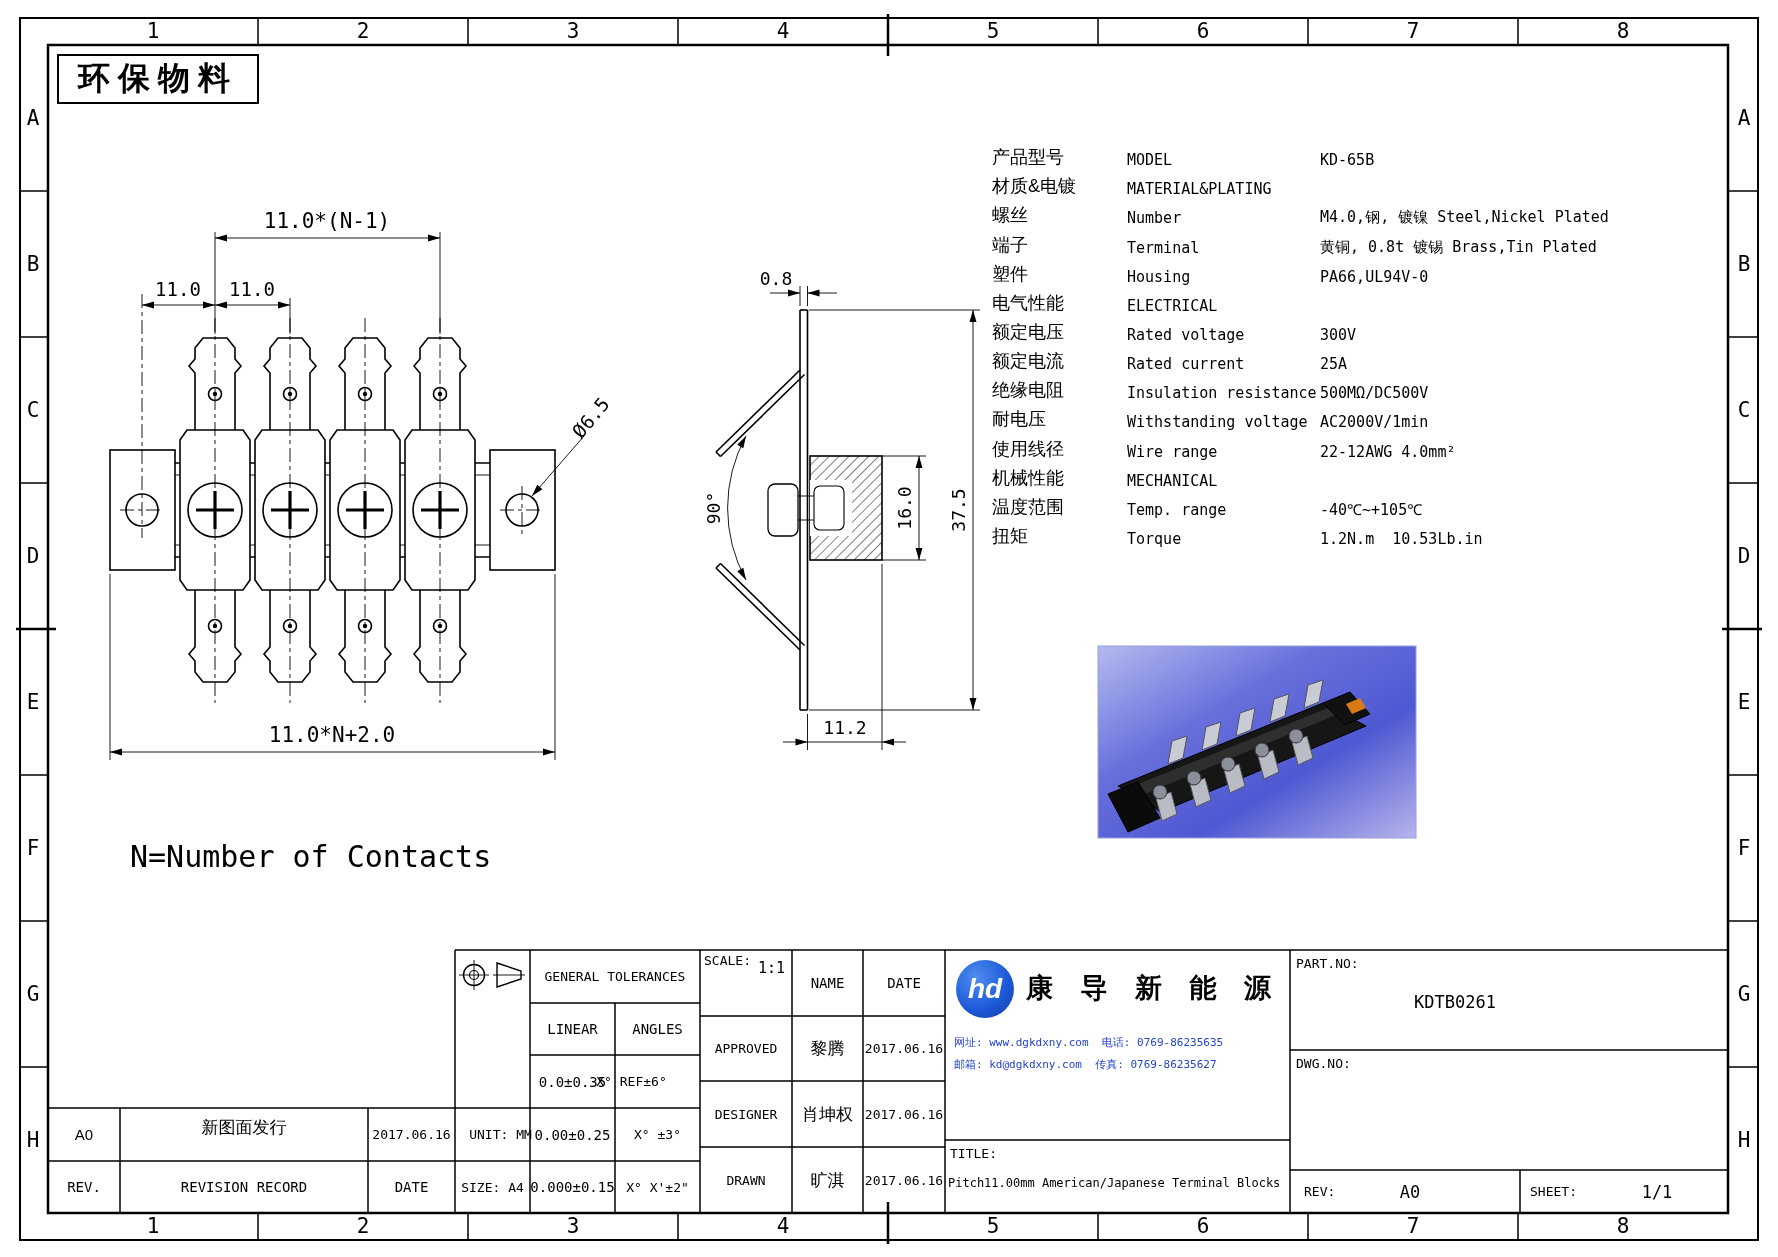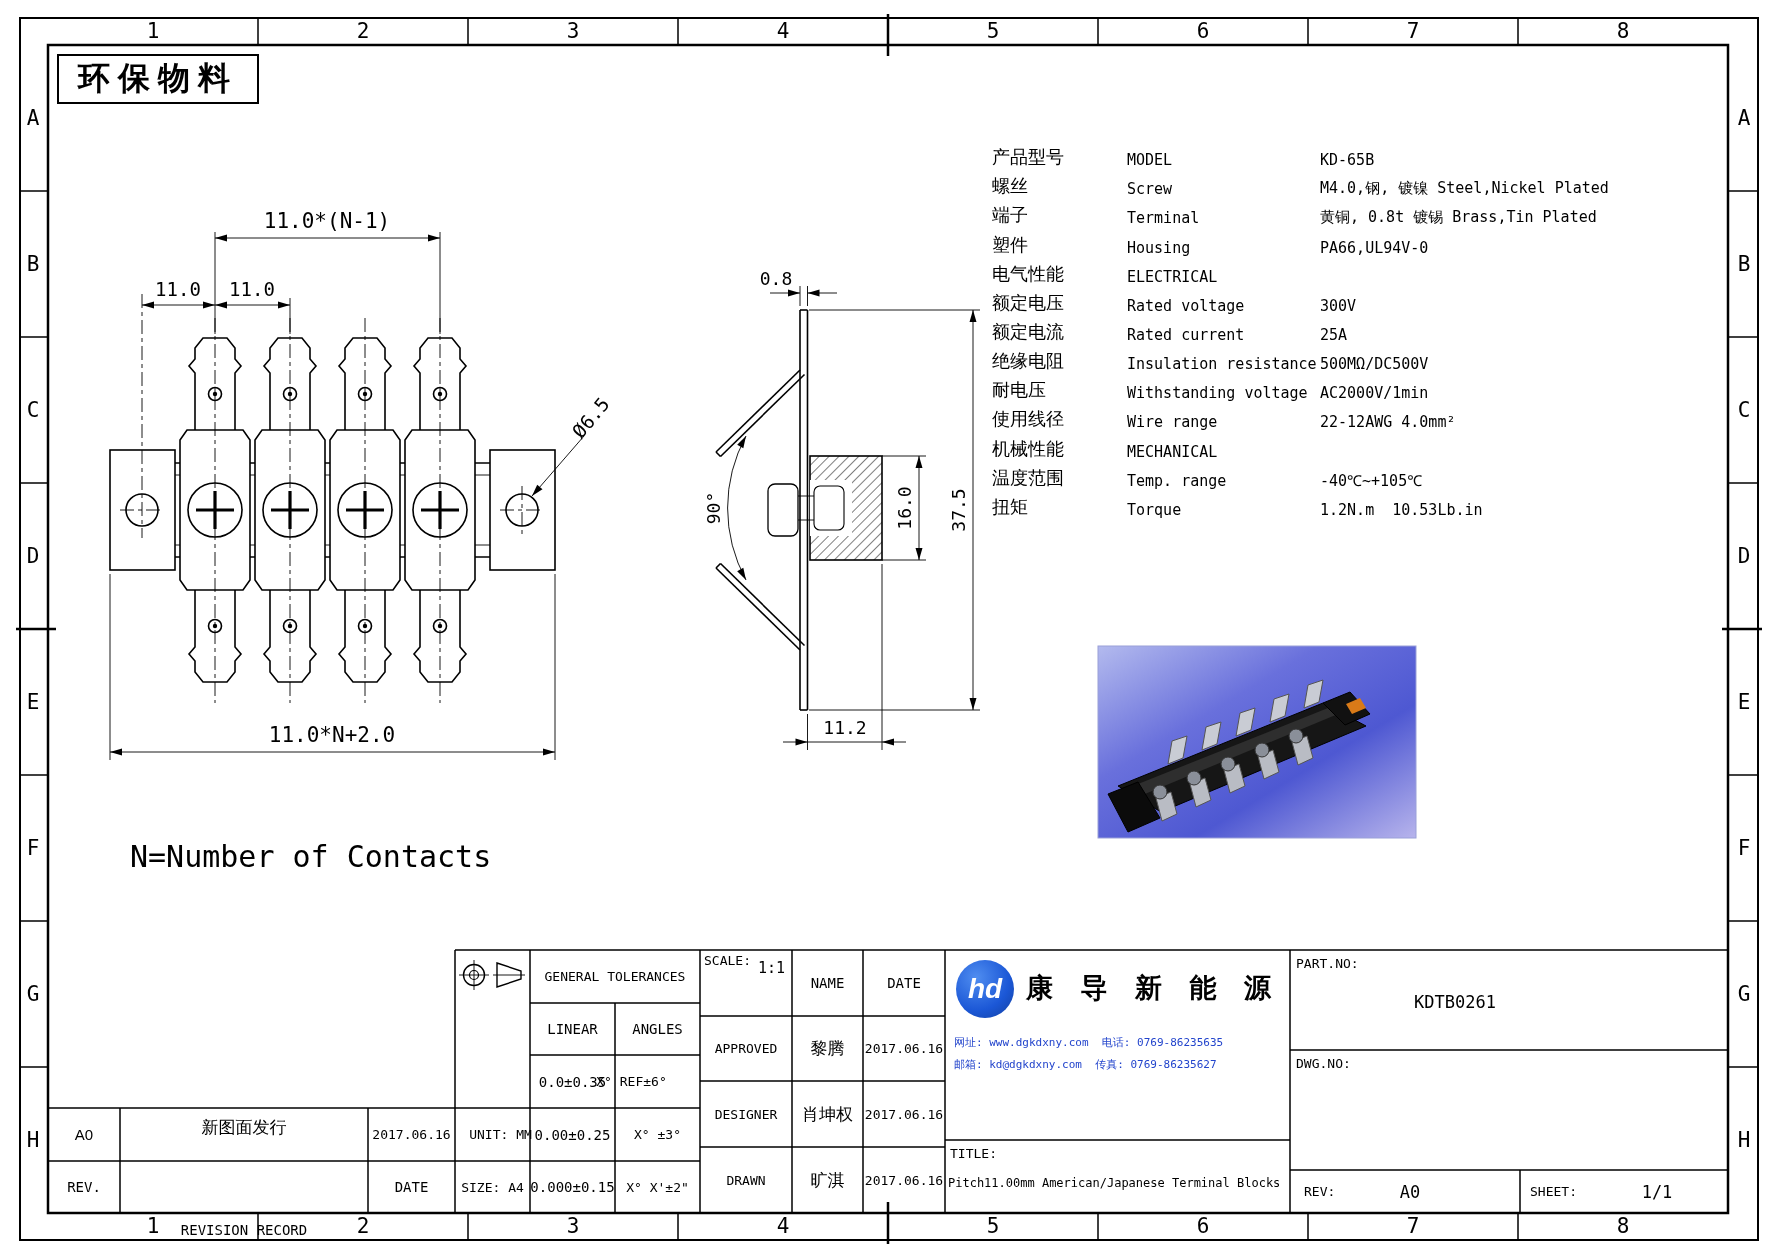--- a/index.html
+++ b/index.html
@@ -259,22 +259,27 @@
   </g>
 </svg>
 
 <div style="position:absolute;left:992px;top:140px;width:620px;">
   <div class="srow">
       <div class="scn">产品型号</div>
       <div class="sen mono">MODEL</div>
       <div class="sval mono">KD-65B</div>
     </div>
   <div class="srow">
+      <div class="scn">材质&amp;电镀</div>
+      <div class="sen mono">MATERIAL&amp;PLATING</div>
+      <div class="sval mono"></div>
+    </div>
+  <div class="srow">
       <div class="scn">螺丝</div>
-      <div class="sen mono">Screw</div>
+      <div class="sen mono">Number</div>
       <div class="sval mono">M4.0,钢, 镀镍 Steel,Nickel Plated</div>
     </div>
   <div class="srow">
       <div class="scn">端子</div>
       <div class="sen mono">Terminal</div>
       <div class="sval mono">黄铜, 0.8t 镀锡 Brass,Tin Plated</div>
     </div>
   <div class="srow">
       <div class="scn">塑件</div>
       <div class="sen mono">Housing</div>
@@ -395,21 +400,21 @@
 <div class="t" style="left:792px;top:1081px;width:71px;height:66px;font-size:17px;">肖坤权</div>
 <div class="t mono" style="left:863px;top:1081px;width:82px;height:66px;font-size:13px;">2017.06.16</div>
 <div class="t mono" style="left:700px;top:1147px;width:92px;height:66px;font-size:13px;">DRAWN</div>
 <div class="t" style="left:792px;top:1147px;width:71px;height:66px;font-size:17px;">旷淇</div>
 <div class="t mono" style="left:863px;top:1147px;width:82px;height:66px;font-size:13px;">2017.06.16</div>
 
 <div class="t" style="left:48px;top:1109px;width:72px;height:51px;font-size:15px;">A0</div>
 <div class="t" style="left:120px;top:1109px;width:248px;height:37px;font-size:17px;">新图面发行</div>
 <div class="t mono" style="left:368px;top:1109px;width:87px;height:51px;font-size:13px;">2017.06.16</div>
 <div class="t mono" style="left:48px;top:1162px;width:72px;height:50px;font-size:14px;">REV.</div>
-<div class="t mono" style="left:120px;top:1162px;width:248px;height:50px;font-size:14px;margin-top:43px;">REVISION RECORD</div>
+<div class="t mono" style="left:120px;top:1162px;width:248px;height:50px;font-size:14px;">REVISION RECORD</div>
 <div class="t mono" style="left:368px;top:1162px;width:87px;height:50px;font-size:14px;">DATE</div>
 
 <div class="logo" style="left:956px;top:960px;width:58px;height:58px;">hd</div>
 <div class="t tl" style="left:1026px;top:966px;width:260px;height:44px;font-size:27px;font-weight:bold;letter-spacing:10px;">康 导 新 能 源</div>
 <div class="t tl mono" style="left:954px;top:1034px;width:335px;height:16px;font-size:11px;color:#2244cc;">网址: www.dgkdxny.com  电话: 0769-86235635</div>
 <div class="t tl mono" style="left:954px;top:1056px;width:335px;height:16px;font-size:11px;color:#2244cc;">邮箱: kd@dgkdxny.com  传真: 0769-86235627</div>
 
 <div class="t tl mono" style="left:950px;top:1144px;width:80px;height:18px;font-size:13px;">TITLE:</div>
 <div class="t tl mono" style="left:948px;top:1170px;width:340px;height:26px;font-size:12px;">Pitch11.00mm American/Japanese Terminal Blocks</div>
 

